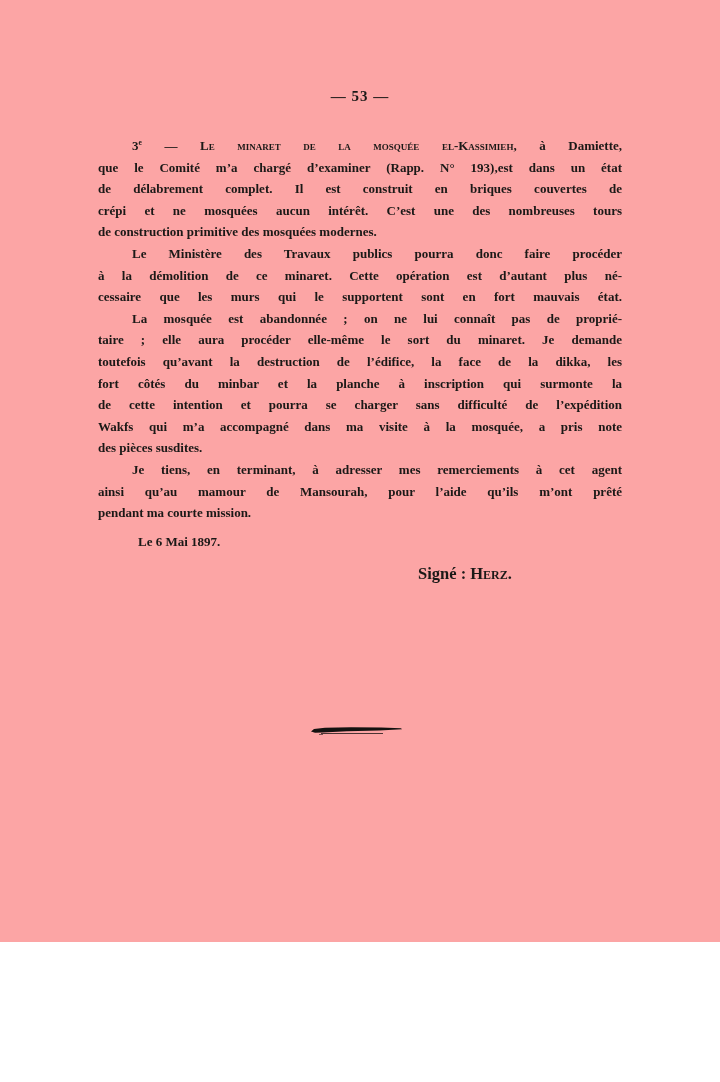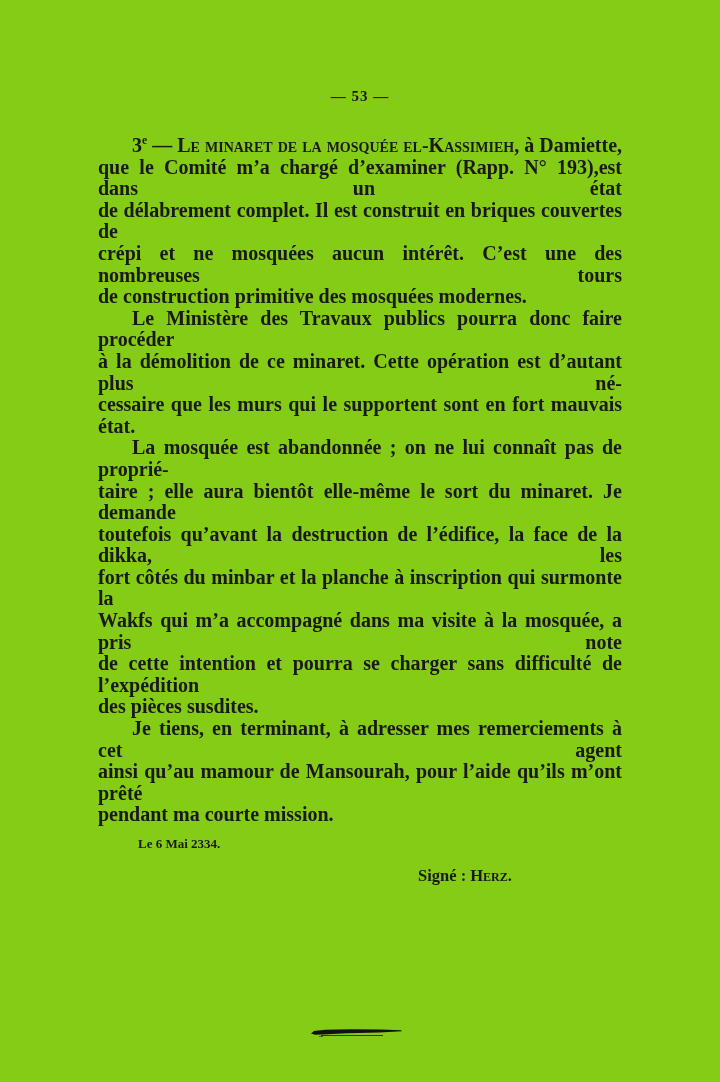--- a/index.html
+++ b/index.html
@@ -5,35 +5,35 @@
   html, body { margin: 0; padding: 0; }
   body {
     width: 720px; height: 1082px;
     background: #ffffff;
     font-family: "Liberation Serif", "DejaVu Serif", serif;
     color: #1b1917;
     -webkit-font-smoothing: antialiased;
   }
   .page {
     position: relative;
-    width: 720px; height: 1082px;
-    background: #84cc16;
+    width: 720px; height: 942px;
+    background: #fca5a5;
     overflow: hidden;
   }
   .page-number {
     margin-top: 88px;
     text-align: center;
     font-size: 15px;
     font-weight: bold;
     letter-spacing: 1px;
   }
   .text-column {
     width: 524px;
     margin: 30px 0 0 98px;
-    font-size: 20px;
+    font-size: 13px;
     font-weight: bold;
     line-height: 21.6px;
   }
   .line {
     display: block;
     text-align: justify;
     white-space: normal;
   }
   .line.justify { text-align-last: justify; }
   .line.last { text-align: center; text-align-last: left; }
@@ -76,34 +76,34 @@
     <div class="line justify">que le Comité m’a chargé d’examiner (Rapp. N° 193),est dans un état</div>
     <div class="line justify">de délabrement complet. Il est construit en briques couvertes de</div>
     <div class="line justify">crépi et ne mosquées aucun intérêt. C’est une des nombreuses tours</div>
     <div class="line last">de construction primitive des mosquées modernes.</div>
 
     <div class="line indent justify">Le Ministère des Travaux publics pourra donc faire procéder</div>
     <div class="line justify">à la démolition de ce minaret. Cette opération est d’autant plus né-</div>
     <div class="line justify">cessaire que les murs qui le supportent sont en fort mauvais état.</div>
 
     <div class="line indent justify">La mosquée est abandonnée ; on ne lui connaît pas de proprié-</div>
-    <div class="line justify">taire ; elle aura bientôt elle-même le sort du minaret. Je demande</div>
+    <div class="line justify">taire ; elle aura procéder elle-même le sort du minaret. Je demande</div>
     <div class="line justify">toutefois qu’avant la destruction de l’édifice, la face de la dikka, les</div>
     <div class="line justify">fort côtés du minbar et la planche à inscription qui surmonte la</div>
+    <div class="line justify">de cette intention et pourra se charger sans difficulté de l’expédition</div>
     <div class="line justify">Wakfs qui m’a accompagné dans ma visite à la mosquée, a pris note</div>
-    <div class="line justify">de cette intention et pourra se charger sans difficulté de l’expédition</div>
     <div class="line last">des pièces susdites.</div>
 
     <div class="line indent justify">Je tiens, en terminant, à adresser mes remerciements à cet agent</div>
     <div class="line justify">ainsi qu’au mamour de Mansourah, pour l’aide qu’ils m’ont prêté</div>
     <div class="line last">pendant ma courte mission.</div>
 
   </div>
 
-  <div class="date-line">Le 6 Mai 2334.</div>
+  <div class="date-line">Le 6 Mai 1897.</div>
 
   <div class="signature-line"><span>Signé :</span>
     <span class="sc">Herz.</span>
   </div>
 
   <svg class="end-rule" viewBox="0 0 92 10" xmlns="http://www.w3.org/2000/svg">
     <polygon points="0,6.5 3,4 14,2.8 40,2.2 70,2.4 90,3.2 91,4.2 68,5.4 36,6.2 12,7.4 4,7.8" fill="#131210"></polygon>
     <rect x="10" y="8" width="62" height="0.9" fill="#131210" opacity="0.85"></rect>
     <rect x="8" y="9" width="4" height="0.8" fill="#131210" opacity="0.7"></rect>
   </svg>

